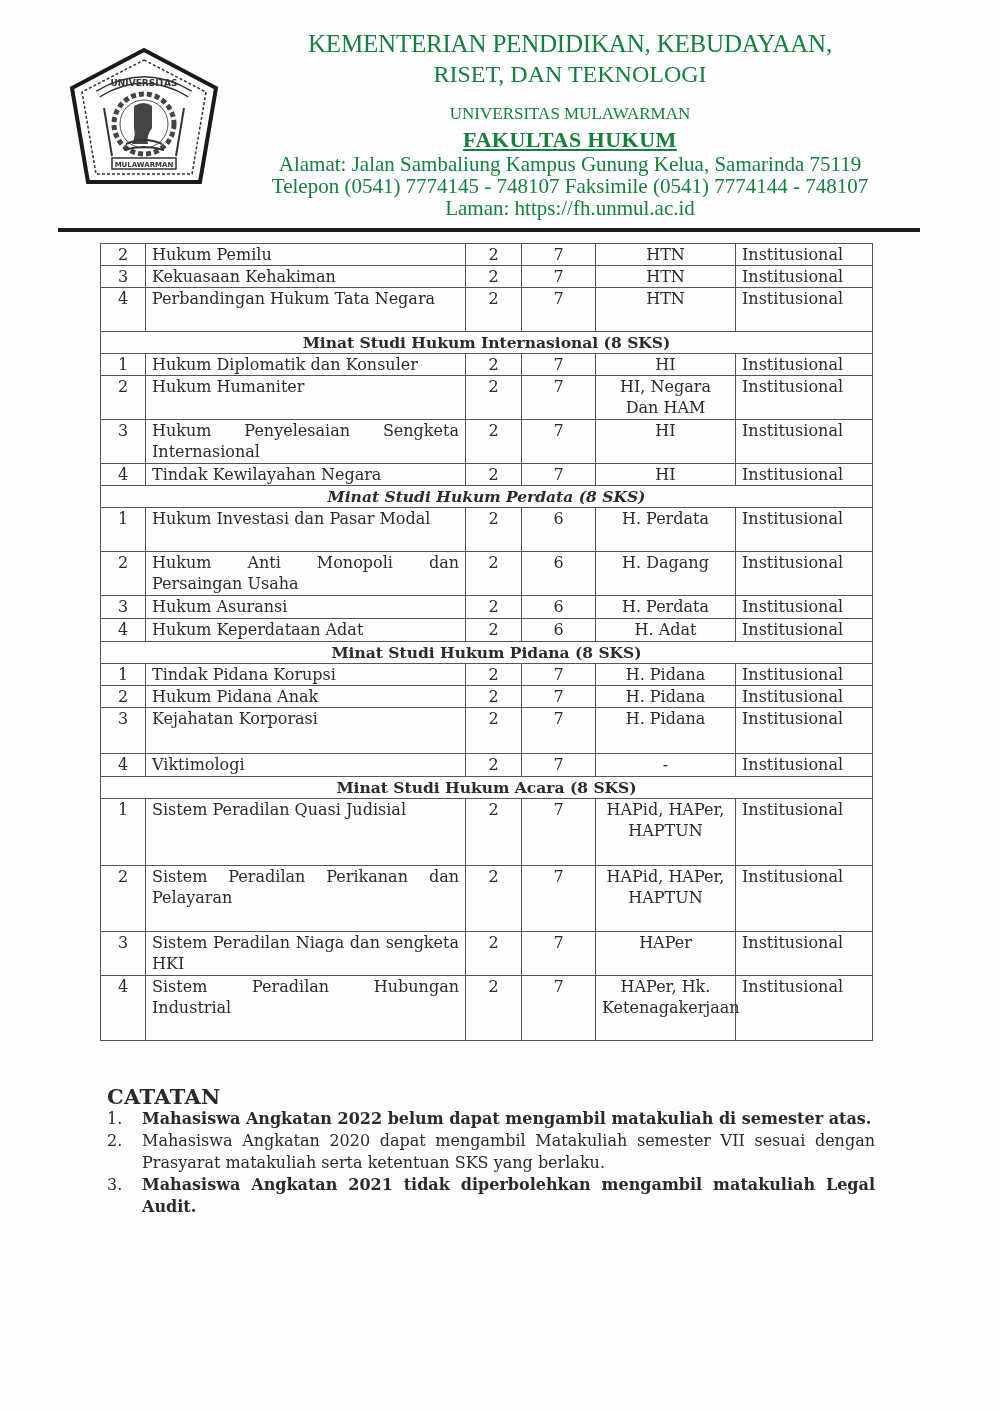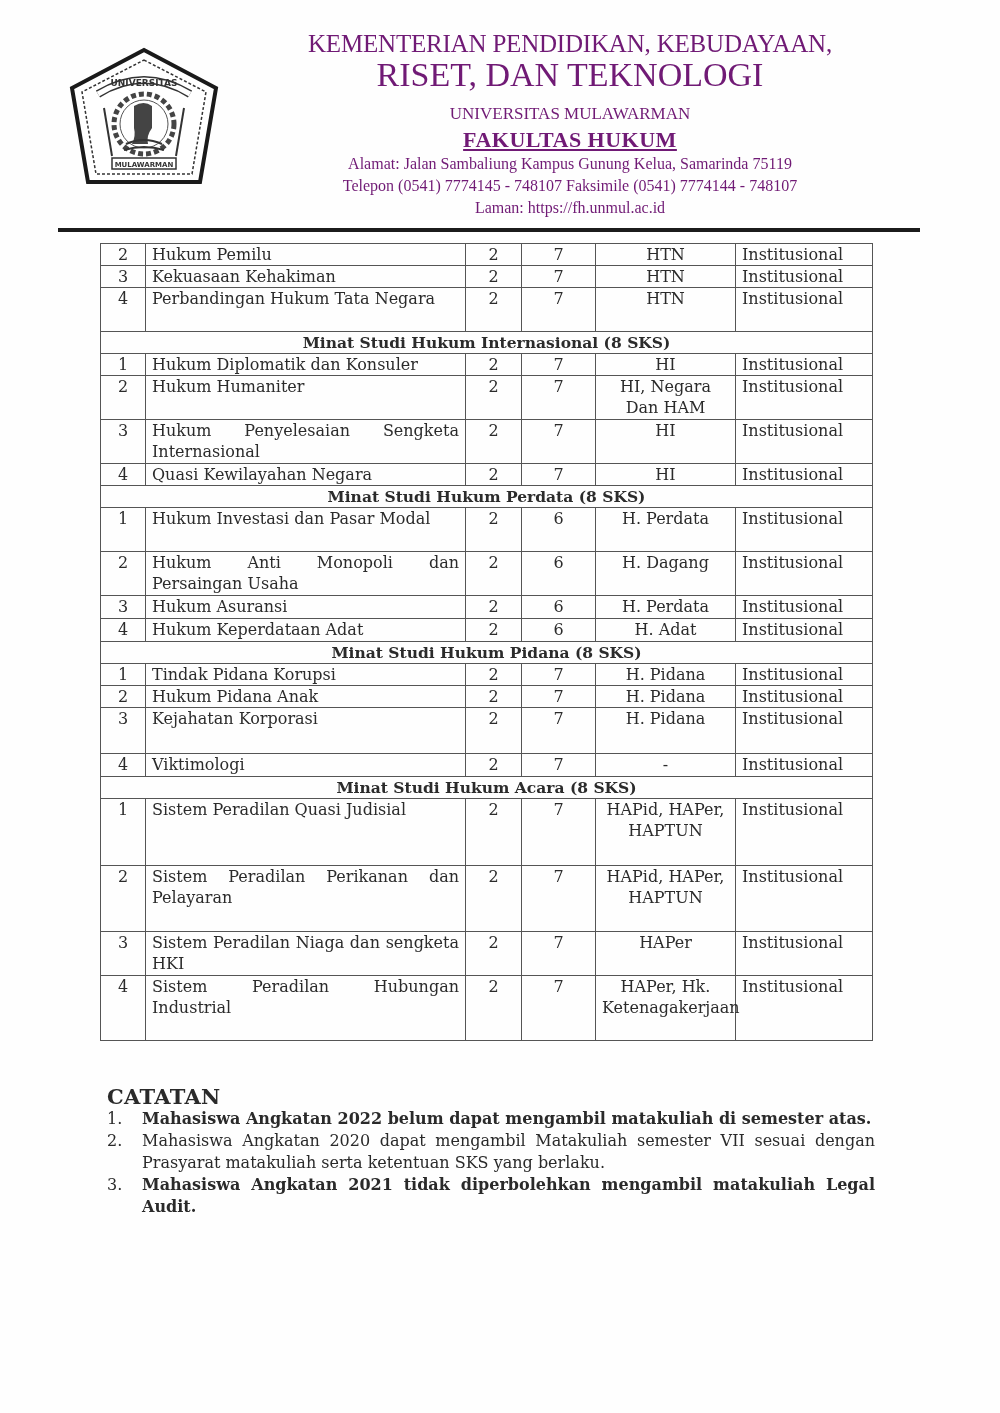--- a/index.html
+++ b/index.html
@@ -4,26 +4,26 @@
 <style>
   html, body { margin: 0; padding: 0; }
   body {
     width: 1000px; height: 1413px; background: #fefefe; position: relative;
     overflow: hidden; color: #2a2a2a;
     font-family: "DejaVu Serif", serif;
   }
   .letterhead { position: absolute; left: 0; top: 0; width: 1000px; height: 240px; }
   .logo { position: absolute; left: 68px; top: 46px; width: 152px; height: 150px; }
   .kop { position: absolute; left: 250px; top: 28px; width: 640px; text-align: center;
-         font-family: "Liberation Serif", serif; color: #701a75; }
+         font-family: "Liberation Serif", serif; color: #15803d; }
   .kop .l1 { font-size: 25px; line-height: 31px; letter-spacing: -0.2px; }
-  .kop .l2 { font-size: 34px; line-height: 31px; }
+  .kop .l2 { font-size: 24px; line-height: 31px; }
   .kop .l3 { font-size: 17px; line-height: 27px; margin-top: 10px; }
   .kop .l4 { font-size: 22px; line-height: 26px; font-weight: bold; letter-spacing: 0.5px; text-decoration: underline; }
-  .kop .l5, .kop .l6, .kop .l7 { font-size: 16px; line-height: 22px; }
+  .kop .l5, .kop .l6, .kop .l7 { font-size: 21px; line-height: 22px; }
   .rule { position: absolute; left: 58px; top: 228px; width: 862px; height: 4px; background: #1b1b1b; }
 
   table.course {
     position: absolute; left: 100px; top: 243px; width: 772px;
     border-collapse: collapse; font-family: "DejaVu Serif", serif;
     font-size: 16px; color: #2b2b2b; table-layout: fixed;
   }
   table.course td { border: 1px solid #555; padding: 0 6px; vertical-align: top; line-height: 21px; }
   table.course col.c-no { width: 45px; }
   table.course col.c-name { width: 320px; }
@@ -132,27 +132,27 @@
       <tr style="height: 44px;">
         <td class="no">3</td>
         <td class="name">Hukum Penyelesaian Sengketa Internasional</td>
         <td class="sks">2</td>
         <td class="sem">7</td>
         <td class="pre">HI</td>
         <td class="type">Institusional</td>
       </tr>
       <tr style="height: 22px;">
         <td class="no">4</td>
-        <td class="name">Quasi Kewilayahan Negara</td>
+        <td class="name">Tindak Kewilayahan Negara</td>
         <td class="sks">2</td>
         <td class="sem">7</td>
         <td class="pre">HI</td>
         <td class="type">Institusional</td>
       </tr>
-      <tr class="section" style="height: 22px;">
+      <tr class="section" style="height: 22px; font-style: italic;">
         <td colspan="6">Minat Studi Hukum Perdata (8 SKS)</td>
       </tr>
       <tr style="height: 44px;">
         <td class="no">1</td>
         <td class="name">Hukum Investasi dan Pasar Modal</td>
         <td class="sks">2</td>
         <td class="sem">6</td>
         <td class="pre">H. Perdata</td>
         <td class="type">Institusional</td>
       </tr>

